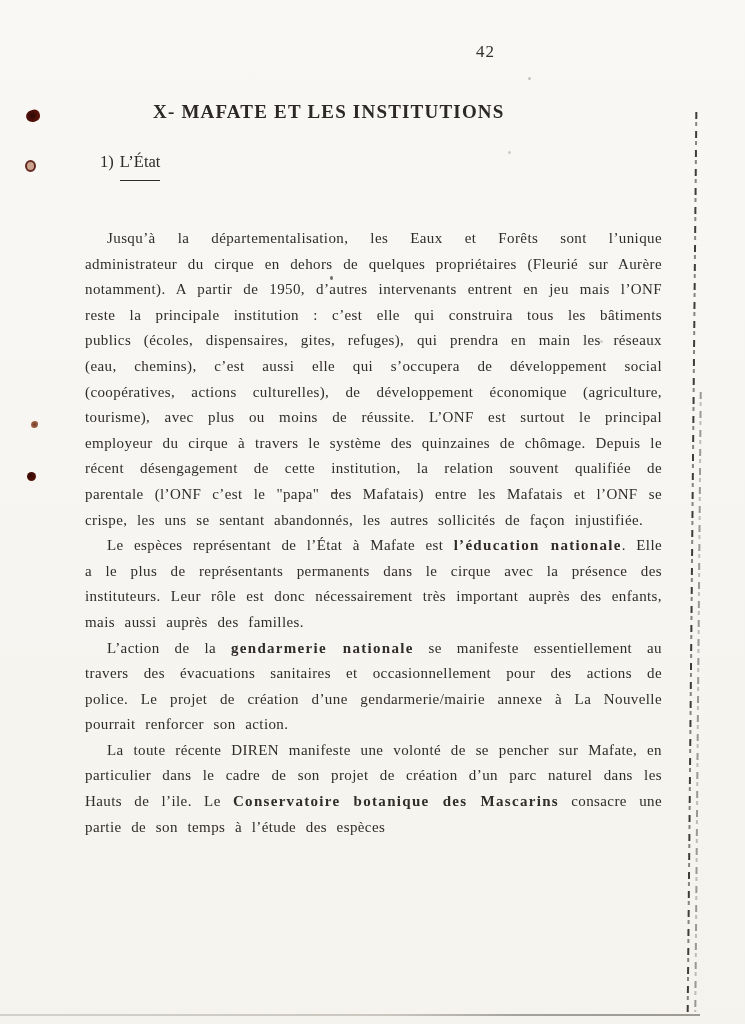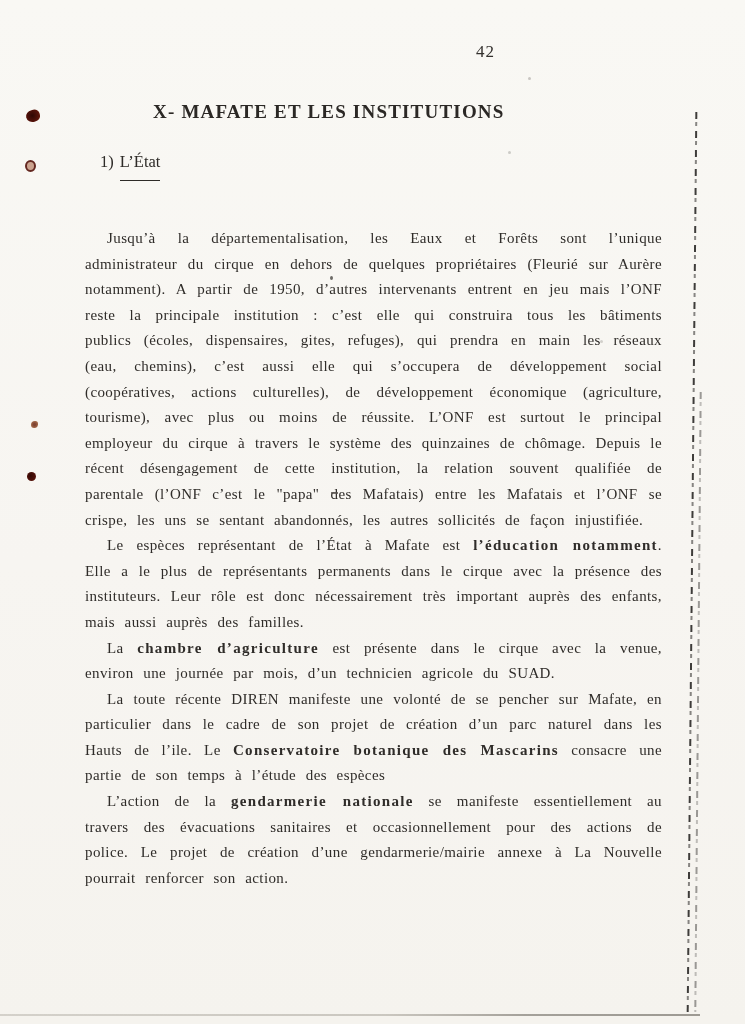--- a/index.html
+++ b/index.html
@@ -103,24 +103,23 @@
   <div class="page-number">42</div>
 
   <div class="doc-title">X- MAFATE ET LES INSTITUTIONS</div>
 
   <div class="section-heading">
     <span class="prefix">1)</span><span class="label">L’État</span>
   </div>
 
   <div class="body-text">
       <p class="para"><span class="seg">Jusqu’à la départementalisation, les Eaux et Forêts sont l’unique administrateur du cirque en dehors de quelques propriétaires (Fleurié sur Aurère notamment). A partir de 1950, d’autres intervenants entrent en jeu mais l’ONF reste la principale institution : c’est elle qui construira tous les bâtiments publics (écoles, dispensaires, gites, refuges), qui prendra en main les réseaux (eau, chemins), c’est aussi elle qui s’occupera de développement social (coopératives, actions culturelles), de développement économique (agriculture, tourisme), avec plus ou moins de réussite. L’ONF est surtout le principal employeur du cirque à travers le système des quinzaines de chômage. Depuis le récent désengagement de cette institution, la relation souvent qualifiée de parentale (l’ONF c’est le "papa" des Mafatais) entre les Mafatais et l’ONF se crispe, les uns se sentant abandonnés, les autres sollicités de façon injustifiée.</span></p>
-      <p class="para"><span class="seg">Le espèces représentant de l’État à Mafate est </span><span class="seg bold">l’éducation notamment</span><span class="seg">. Elle a le plus de représentants permanents dans le cirque avec la présence des instituteurs. Leur rôle est donc nécessairement très important auprès des enfants, mais aussi auprès des familles.</span></p>
-      <p class="para"><span class="seg">La </span><span class="seg bold">chambre d’agriculture</span><span class="seg"> est présente dans le cirque avec la venue, environ une journée par mois, d’un technicien agricole du SUAD.</span></p>
+      <p class="para"><span class="seg">Le espèces représentant de l’État à Mafate est </span><span class="seg bold">l’éducation nationale</span><span class="seg">. Elle a le plus de représentants permanents dans le cirque avec la présence des instituteurs. Leur rôle est donc nécessairement très important auprès des enfants, mais aussi auprès des familles.</span></p>
+      <p class="para"><span class="seg">L’action de la </span><span class="seg bold">gendarmerie nationale</span><span class="seg"> se manifeste essentiellement au travers des évacuations sanitaires et occasionnellement pour des actions de police. Le projet de création d’une gendarmerie/mairie annexe à La Nouvelle pourrait renforcer son action.</span></p>
       <p class="para"><span class="seg">La toute récente DIREN manifeste une volonté de se pencher sur Mafate, en particulier dans le cadre de son projet de création d’un parc naturel dans les Hauts de l’ile. Le </span><span class="seg bold">Conservatoire botanique des Mascarins</span><span class="seg"> consacre une partie de son temps à l’étude des espèces</span></p>
-      <p class="para"><span class="seg">L’action de la </span><span class="seg bold">gendarmerie nationale</span><span class="seg"> se manifeste essentiellement au travers des évacuations sanitaires et occasionnellement pour des actions de police. Le projet de création d’une gendarmerie/mairie annexe à La Nouvelle pourrait renforcer son action.</span></p>
     </div>
 
   <div class="speck speck-1"></div>
   <div class="speck speck-2"></div>
   <div class="speck speck-3"></div>
   <div class="speck speck-4"></div>
   <div class="noise noise-1"></div>
   <div class="noise noise-2"></div>
   <div class="noise noise-3"></div>
   <div class="noise noise-4"></div>

